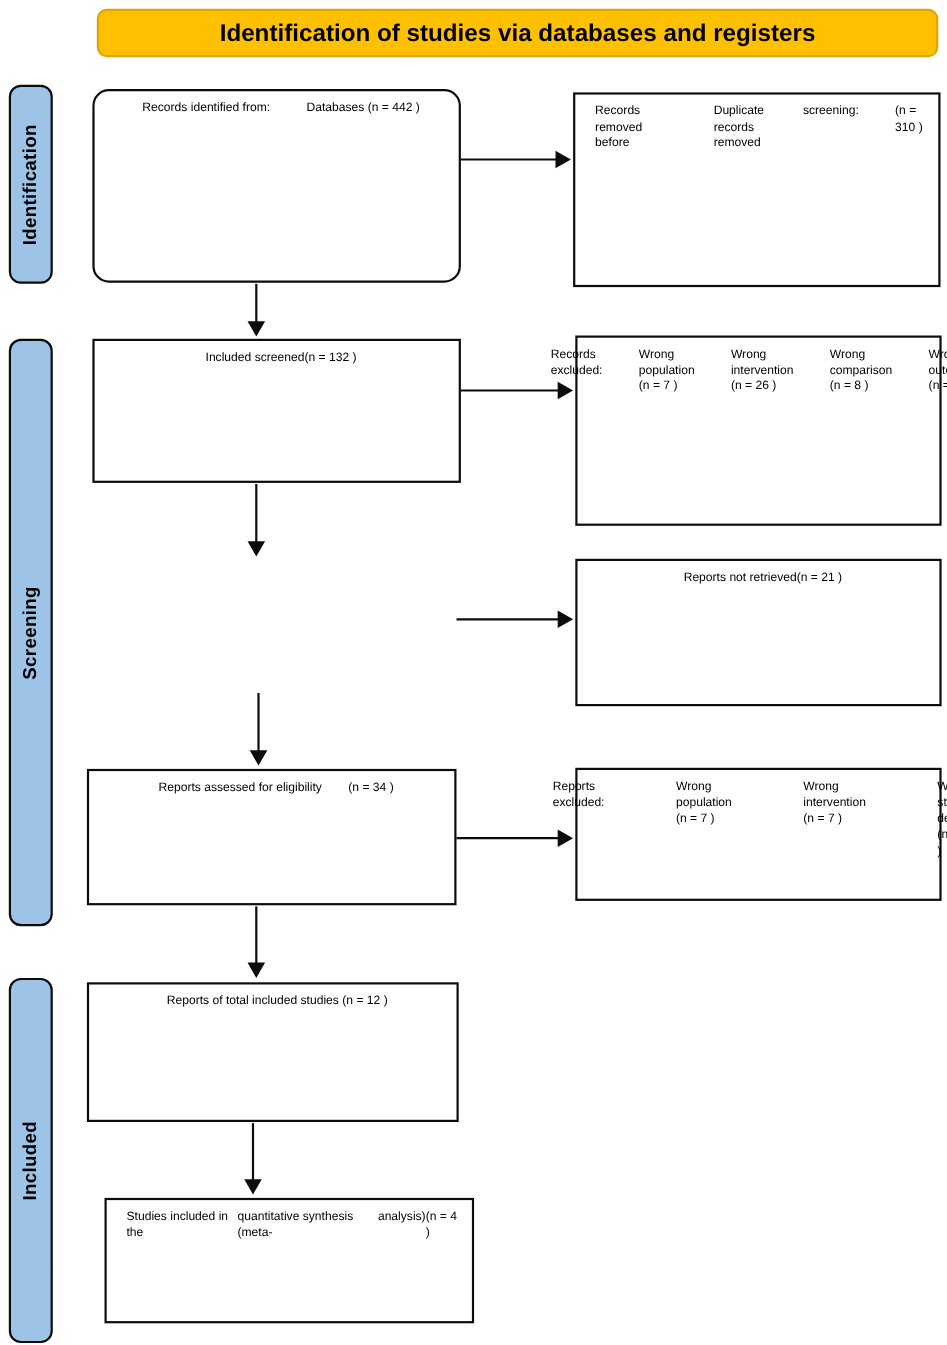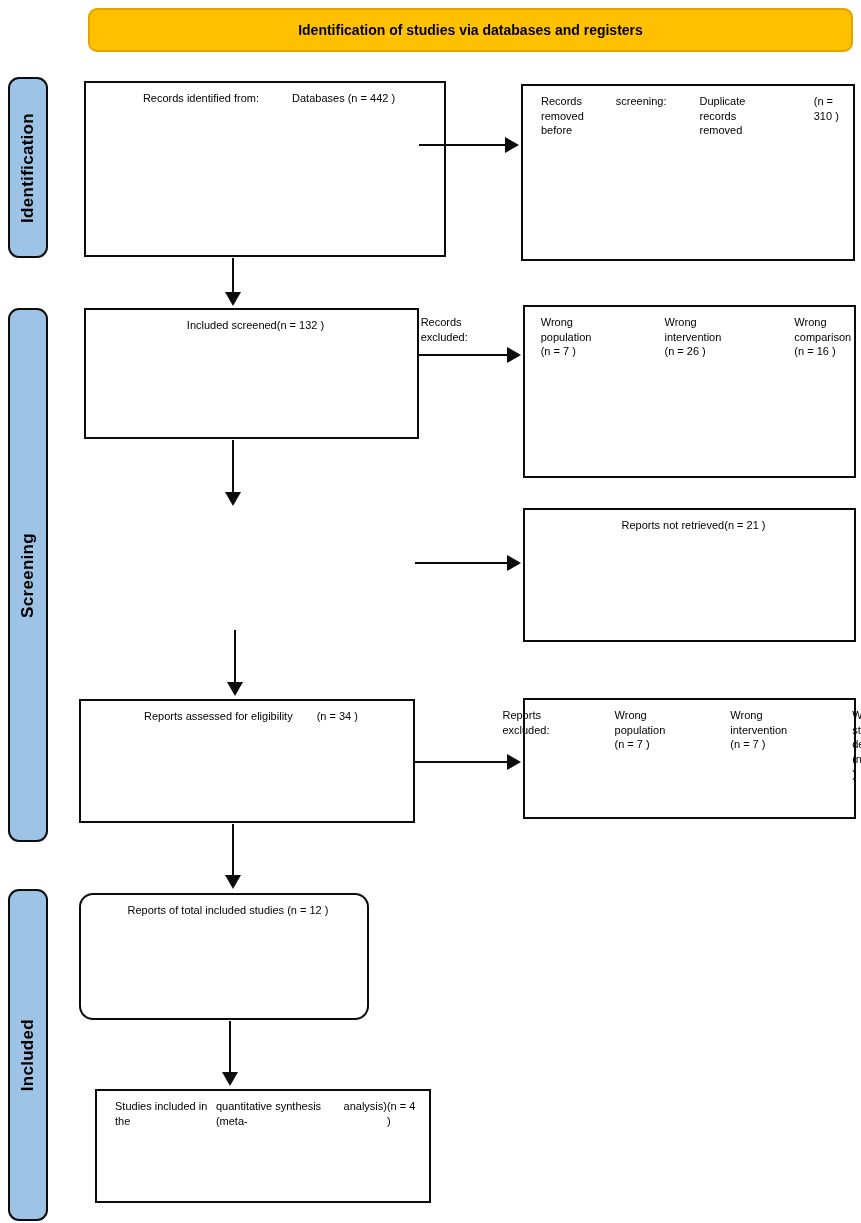--- a/index.html
+++ b/index.html
@@ -19,21 +19,21 @@
     left: 88px; top: 8px;
     width: 765px; height: 44px;
     box-sizing: border-box;
     background: #FFC000;
     border: 2px solid #E3A400;
     border-radius: 9px;
     display: flex;
     align-items: center;
     justify-content: center;
     font-weight: bold;
-    font-size: 14px;
+    font-size: 22px;
   }
 
   
   .stage {
     position: absolute;
     left: 8px;
     width: 40px;
     box-sizing: border-box;
     background: #9DC3E6;
     border: 2px solid #0c0c0c;
@@ -63,29 +63,29 @@
     display: flex;
     flex-direction: row;
     justify-content: center;
     padding: 8px 10px 8px 18px;
     font-size: 11px;
     line-height: 1.33;
   }
   .fbox .line { white-space: pre-wrap; }
   .fbox .line.indent { padding-left: 33px; }
 
-  .box-records-identified    { left: 84px;  top: 81px;   width: 362px; height: 176px; }
+  .box-records-identified    { left: 84px;  top: 81px;   width: 335px; height: 176px; border-radius: 15px; }
   .box-records-removed       { left: 521px; top: 84px;   width: 334px; height: 177px; }
   .box-records-screened      { left: 84px;  top: 308px;  width: 335px; height: 131px; }
-  .box-records-excluded      { left: 523px; top: 305px;  width: 333px; height: 173px; gap: 40px; }
+  .box-records-excluded      { left: 523px; top: 305px;  width: 333px; height: 173px; }
   .box-reports-sought        { left: 79px;  top: 508px;  width: 336px; height: 121px; }
   .box-reports-not-retrieved { left: 523px; top: 508px;  width: 333px; height: 134px; text-align: center; }
   .box-reports-assessed      { left: 79px;  top: 699px;  width: 336px; height: 124px; gap: 24px; }
   .box-reports-excluded      { left: 523px; top: 698px;  width: 333px; height: 121px; gap: 32px; }
-  .box-reports-total         { left: 79px;  top: 893px;  width: 290px; height: 127px; border-radius: 14px; }
+  .box-reports-total         { left: 79px;  top: 893px;  width: 338px; height: 127px; }
   .box-studies-included      { left: 95px;  top: 1089px; width: 336px; height: 114px; }
 
   .arrows {
     position: absolute;
     left: 0; top: 0;
     width: 861px; height: 1223px;
     pointer-events: none;
   }
   .arrows line { stroke: #0c0c0c; stroke-width: 2; }
   .arrows polygon { fill: #0c0c0c; }
@@ -132,30 +132,30 @@
 
   <div class="fbox box-studies-included">
     <div class="line">Studies included in the</div>
     <div class="line">quantitative synthesis (meta-</div>
     <div class="line">analysis)</div>
     <div class="line">(n = 4 )</div>
   </div>
 
   <div class="fbox box-records-removed">
     <div class="line">Records removed before</div>
+    <div class="line indent">Duplicate records removed</div>
     <div class="line">screening:</div>
-    <div class="line indent">Duplicate records removed</div>
     <div class="line indent">(n = 310 )</div>
   </div>
 
   <div class="fbox box-records-excluded">
     <div class="line">Records excluded:</div>
     <div class="line indent">Wrong population (n = 7 )</div>
     <div class="line indent">Wrong intervention (n = 26 )</div>
-    <div class="line indent">Wrong comparison (n = 16 )</div>
+    <div class="line indent">Wrong comparison (n = 8 )</div>
     <div class="line indent">Wrong outcome (n = 9)</div>
   </div>
 
   <div class="fbox box-reports-not-retrieved">
     <div class="line">Reports not retrieved</div>
     <div class="line">(n = 21 )</div>
   </div>
 
   <div class="fbox box-reports-excluded">
     <div class="line">Reports excluded:</div>

